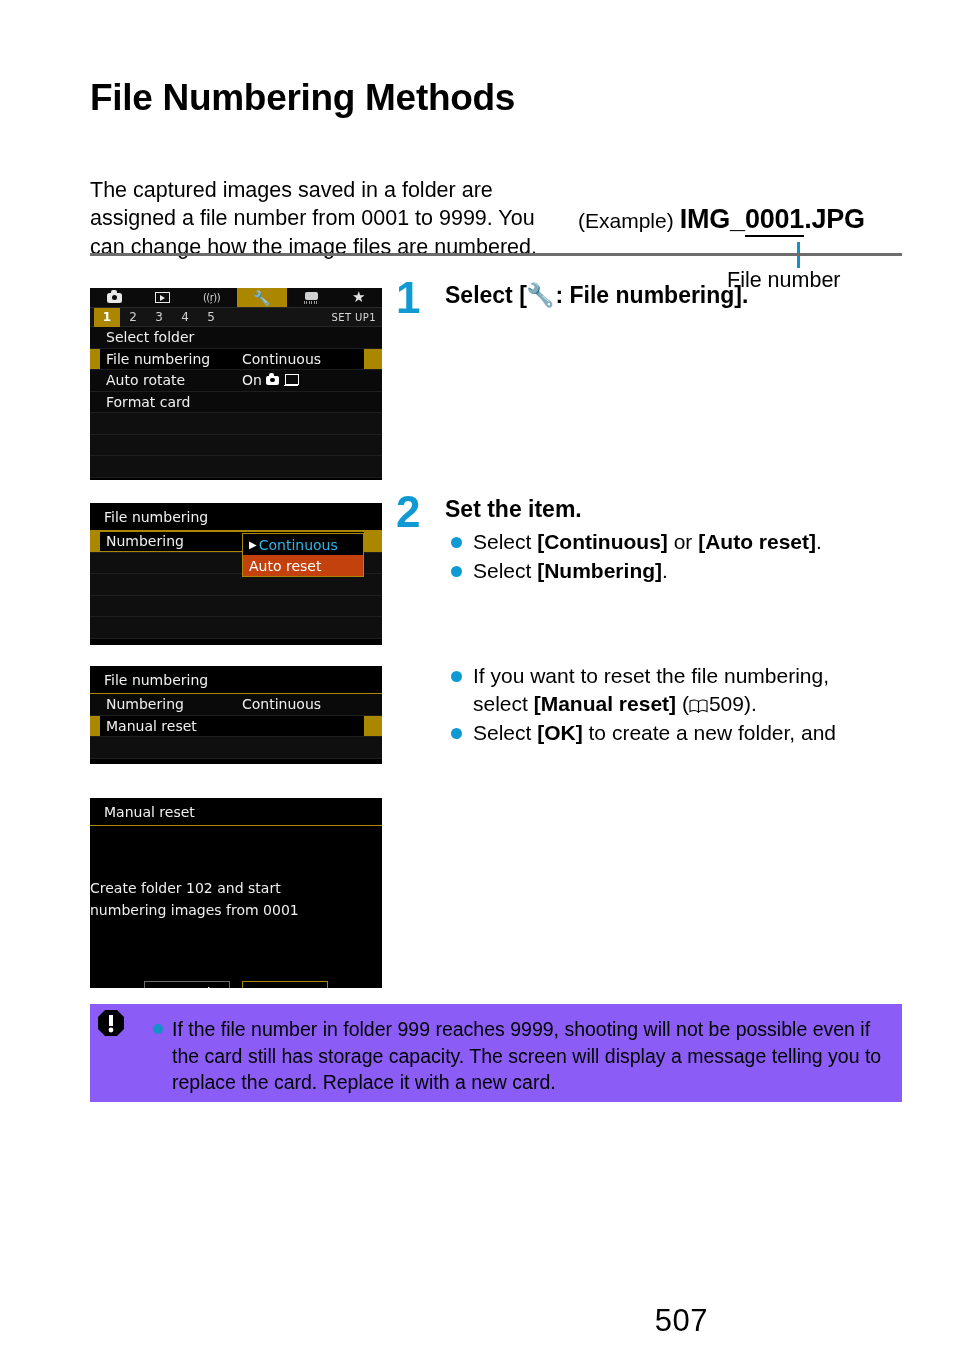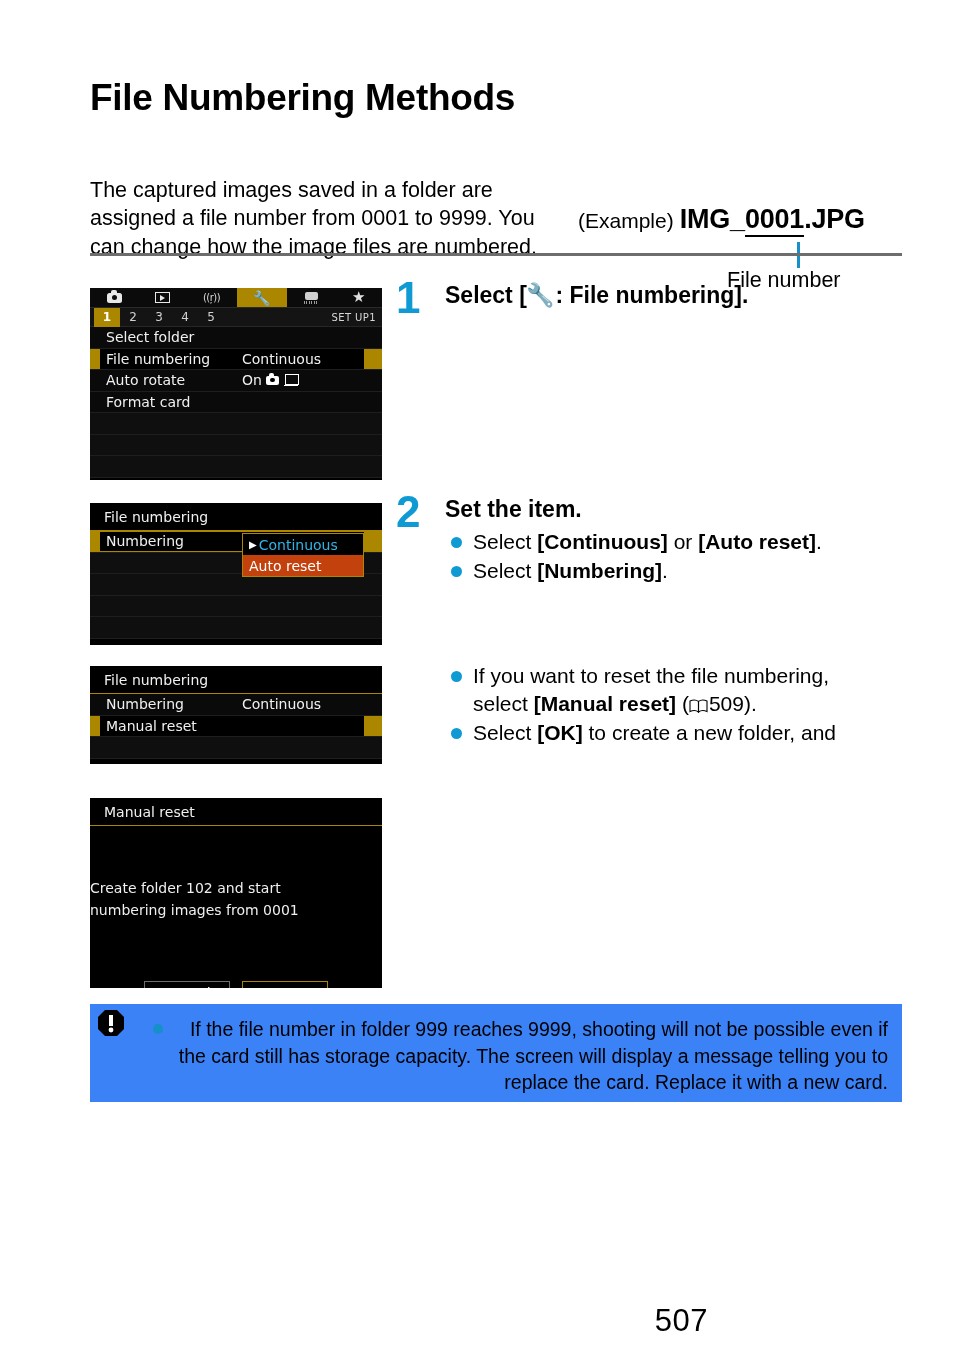--- a/index.html
+++ b/index.html
@@ -434,22 +434,21 @@
   #step2 .step-body { margin-left: 49px; }
   #step3 { left: 445px; top: 642px; width: 470px; }
 
   
   .caution {
     position: absolute;
     left: 90px;
     top: 988px;
     width: 812px;
     height: 98px;
-    background: #3b82f6;
-    text-align: right;
+    background: #8b5cf6;
   }
   .caution-icon {
     position: absolute;
     left: 6px;
     top: 4px;
     width: 30px;
     height: 30px;
   }
   .caution-list {
     position: absolute;

